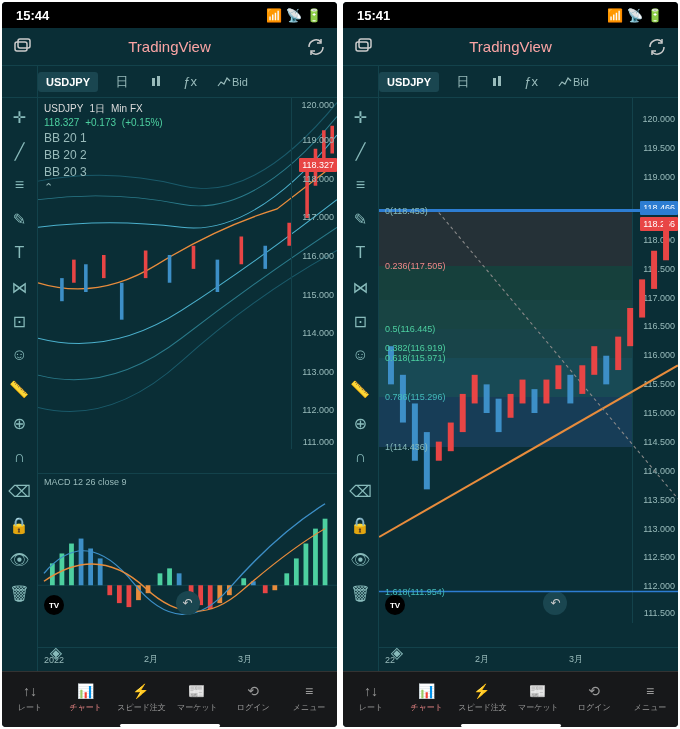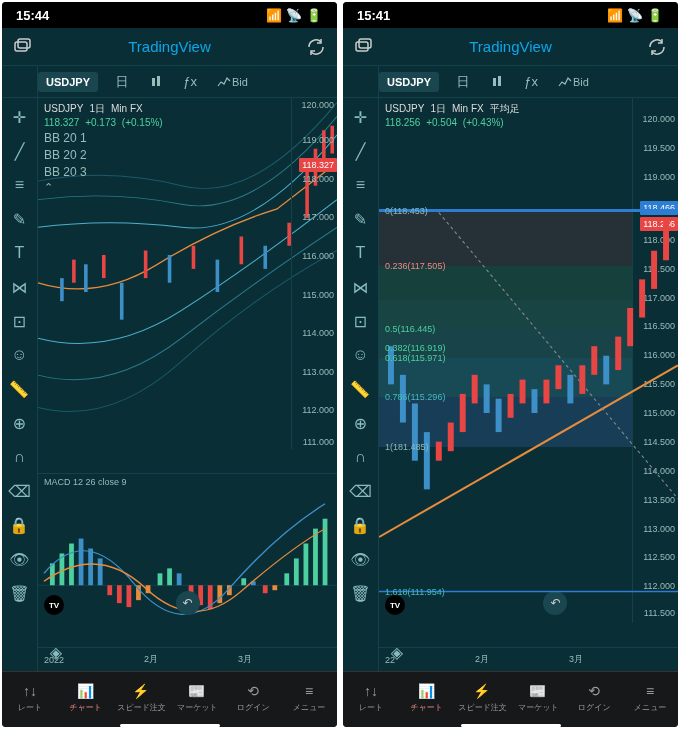--- a/index.html
+++ b/index.html
@@ -2,21 +2,21 @@
 <html><head>
 <meta charset="utf-8">
 <style>
 * { margin:0; padding:0; box-sizing:border-box; font-family:-apple-system,sans-serif; }
 body { background:#fff; display:flex; gap:6px; width:680px; height:729px; padding:2px; }
 .phone { flex:1; background:#0a2e36; color:#d0d0d0; display:flex; flex-direction:column; overflow:hidden; border-radius:4px; }
 .status-bar { height:26px; background:#000; display:flex; align-items:center; justify-content:space-between; padding:0 14px; color:#fff; font-size:13px; font-weight:600;gap:48px; }
 .status-right { display:flex; gap:4px; align-items:center; }
 .app-header { height:38px; background:#0a2e36; display:flex; align-items:center; justify-content:space-between; padding:0 10px; border-bottom:1px solid #13424b; }
 .app-header-icon { width:22px; height:22px; display:flex; align-items:center; justify-content:center; color:#ccc; }
-.app-title { color:#0ea5e9; font-size:15px; font-weight:500; }
+.app-title { color:#fca5a5; font-size:15px; font-weight:500; }
 .toolbar { height:32px; display:flex; align-items:center; border-bottom:1px solid #13424b; }
 .symbol-pill { background:#1a4650; color:#fff; font-size:11px; font-weight:600; padding:4px 8px; border-radius:3px; margin-left:36px; }
 .tb-icons { display:flex; gap:18px; margin-left:16px; }
 .tb-icon { width:16px; height:16px; color:#9bb; font-size:13px; display:flex; align-items:center; justify-content:center; }
 .bid-label { font-size:11px; color:#9bb; }
 .content { flex:1; display:flex; position:relative; }
 .side-tools { width:36px; display:flex; flex-direction:column; align-items:center; gap:16px; padding-top:10px; border-right:1px solid #13424b; margin-top:-32px; padding-top:42px; }
 .side-tool { width:18px; height:18px; color:#8bb; display:flex; align-items:center; justify-content:center; }
 .charts { flex:1; display:flex; flex-direction:column; position:relative;gap:24px; }
 .chart-area { flex:1; position:relative; overflow:hidden; }
@@ -299,40 +299,36 @@
       <div class="side-tool">📏</div>
       <div class="side-tool">⊕</div>
       <div class="side-tool">∩</div>
       <div class="side-tool">⌫</div>
       <div class="side-tool">🔒</div>
       <div class="side-tool">👁</div>
       <div class="side-tool">🗑</div>
     </div>
     <div class="charts">
       <div class="chart-area" style="flex:1;">
-        <div class="chart-info">
-          <div class="row1"><span>USDJPY</span><span>1日</span><span>Min FX</span><span>平均足</span></div>
-          <div class="row2"><span class="green-t">118.256</span> <span class="green-t">+0.504</span> <span class="green-t">(+0.43%)</span></div>
-        </div>
 
         <div class="fib-zone" style="top:21.5%;height:10.5%;background:rgba(120,60,60,0.25);"></div>
         <div class="fib-zone" style="top:32%;height:6.5%;background:rgba(60,120,80,0.25);"></div>
         <div class="fib-zone" style="top:38.5%;height:5.5%;background:rgba(60,120,100,0.3);"></div>
         <div class="fib-zone" style="top:44%;height:5.5%;background:rgba(60,120,120,0.3);"></div>
         <div class="fib-zone" style="top:49.5%;height:7.5%;background:rgba(60,140,160,0.3);"></div>
         <div class="fib-zone" style="top:57%;height:9.5%;background:rgba(50,90,150,0.35);"></div>
         <div class="fib-zone" style="top:21.2%;height:0.6%;background:#2d7dd2;left:0;right:0;"></div>
 
         <div class="fib-label" style="top:21.5%;color:#8bb;">0(118.453)</div>
         <div class="fib-label" style="top:32%;color:#e88;">0.236(117.505)</div>
         <div class="fib-label" style="top:38.5%;color:#4dd0a0;margin-top:48px;">0.382(116.919)</div>
         <div class="fib-label" style="top:44%;color:#4dd0a0;">0.5(116.445)</div>
         <div class="fib-label" style="top:49.5%;color:#4dd0a0;">0.618(115.971)</div>
         <div class="fib-label" style="top:57%;color:#4bb;">0.786(115.296)</div>
-        <div class="fib-label" style="top:66.5%;color:#8bb;">1(181.485)</div>
+        <div class="fib-label" style="top:66.5%;color:#8bb;">1(114.436)</div>
         <div class="fib-label" style="top:94%;color:#4bb;">1.618(111.954)</div>
         <svg width="100%" height="100%" viewBox="0 0 250 550" preserveAspectRatio="none" style="position:absolute;inset:0;z-index:10;">
           <line x1="0" y1="517" x2="250" y2="517" stroke="#2d7dd2" stroke-width="1.5"></line>
           <line x1="0" y1="460" x2="250" y2="280" stroke="#e88c3c" stroke-width="2"></line>
           <path d="M50 120 L250 420" stroke="#888" stroke-width="1" stroke-dasharray="3 3"></path>
           <g stroke-width="5">
             <line x1="10" y1="260" x2="10" y2="300" stroke="#3d8fc7"></line>
               <line x1="20" y1="290" x2="20" y2="340" stroke="#3d8fc7"></line>
               <line x1="30" y1="320" x2="30" y2="380" stroke="#3d8fc7"></line>
               <line x1="40" y1="350" x2="40" y2="410" stroke="#3d8fc7"></line>

